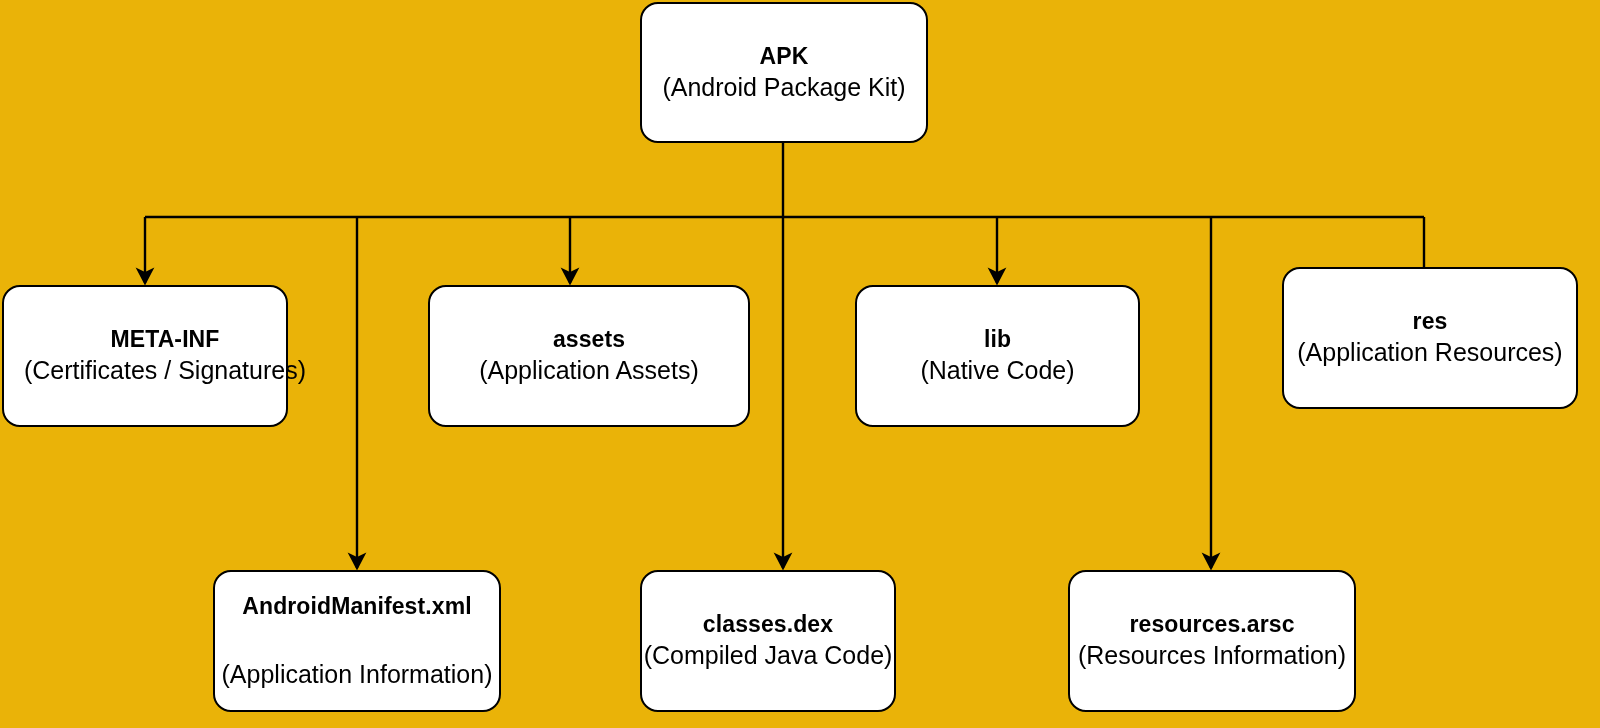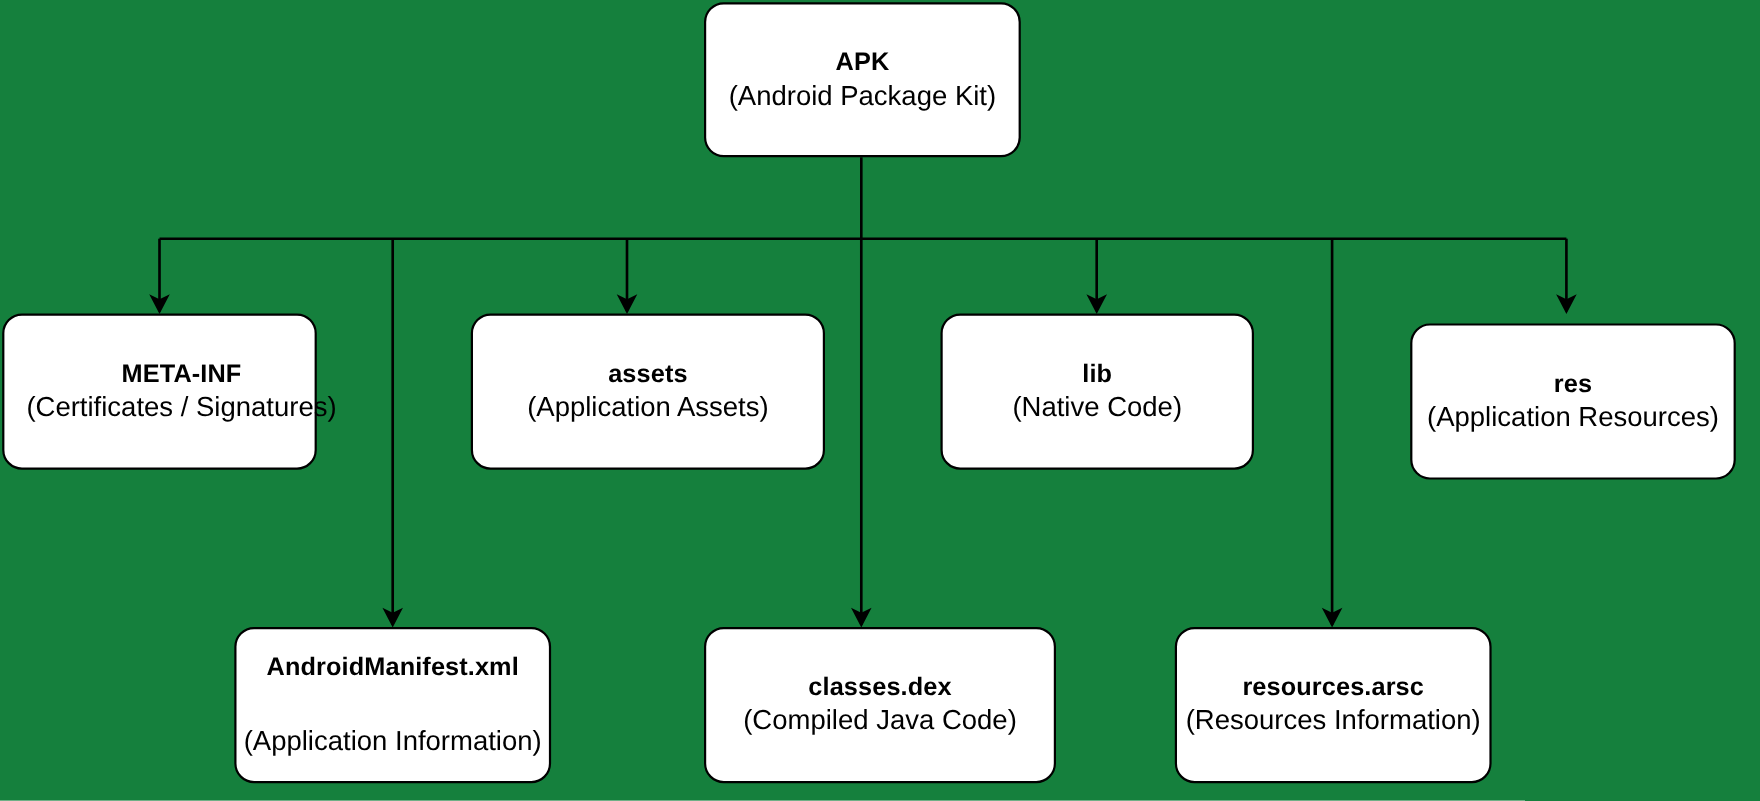--- a/index.html
+++ b/index.html
@@ -4,21 +4,21 @@
 <style>
   html, body {
     margin: 0;
     padding: 0;
     background: #ffffff;
   }
   #canvas {
     position: relative;
     width: 1600px;
     height: 728px;
-    background: #15803d;
+    background: #eab308;
     font-family: "Liberation Sans", sans-serif;
     overflow: hidden;
   }
   #edges {
     position: absolute;
     left: 0;
     top: 0;
     width: 1600px;
     height: 728px;
   }
@@ -91,31 +91,31 @@
   <div class="node" style="left:428px; top:285px; width:322px; height:142px;">
     <div class="title">assets</div>
     <div class="subtitle">(Application Assets)</div>
   </div>
 
   <div class="node" style="left:855px; top:285px; width:285px; height:142px;">
     <div class="title">lib</div>
     <div class="subtitle">(Native Code)</div>
   </div>
 
-  <div class="node" style="left:1282px; top:294px; width:296px; height:142px;">
+  <div class="node" style="left:1282px; top:267px; width:296px; height:142px;">
     <div class="title">res</div>
     <div class="subtitle">(Application Resources)</div>
   </div>
 
   <div class="node" style="left:213px; top:570px; width:288px; height:142px;gap:37px;">
     <div class="title">AndroidManifest.xml</div>
     <div class="subtitle">(Application Information)</div>
   </div>
 
-  <div class="node" style="left:640px; top:570px; width:320px; height:142px;">
+  <div class="node" style="left:640px; top:570px; width:256px; height:142px;">
     <div class="title">classes.dex</div>
     <div class="subtitle">(Compiled Java Code)</div>
   </div>
 
   <div class="node" style="left:1068px; top:570px; width:288px; height:142px;">
     <div class="title">resources.arsc</div>
     <div class="subtitle">(Resources Information)</div>
   </div>
 
 </div>

